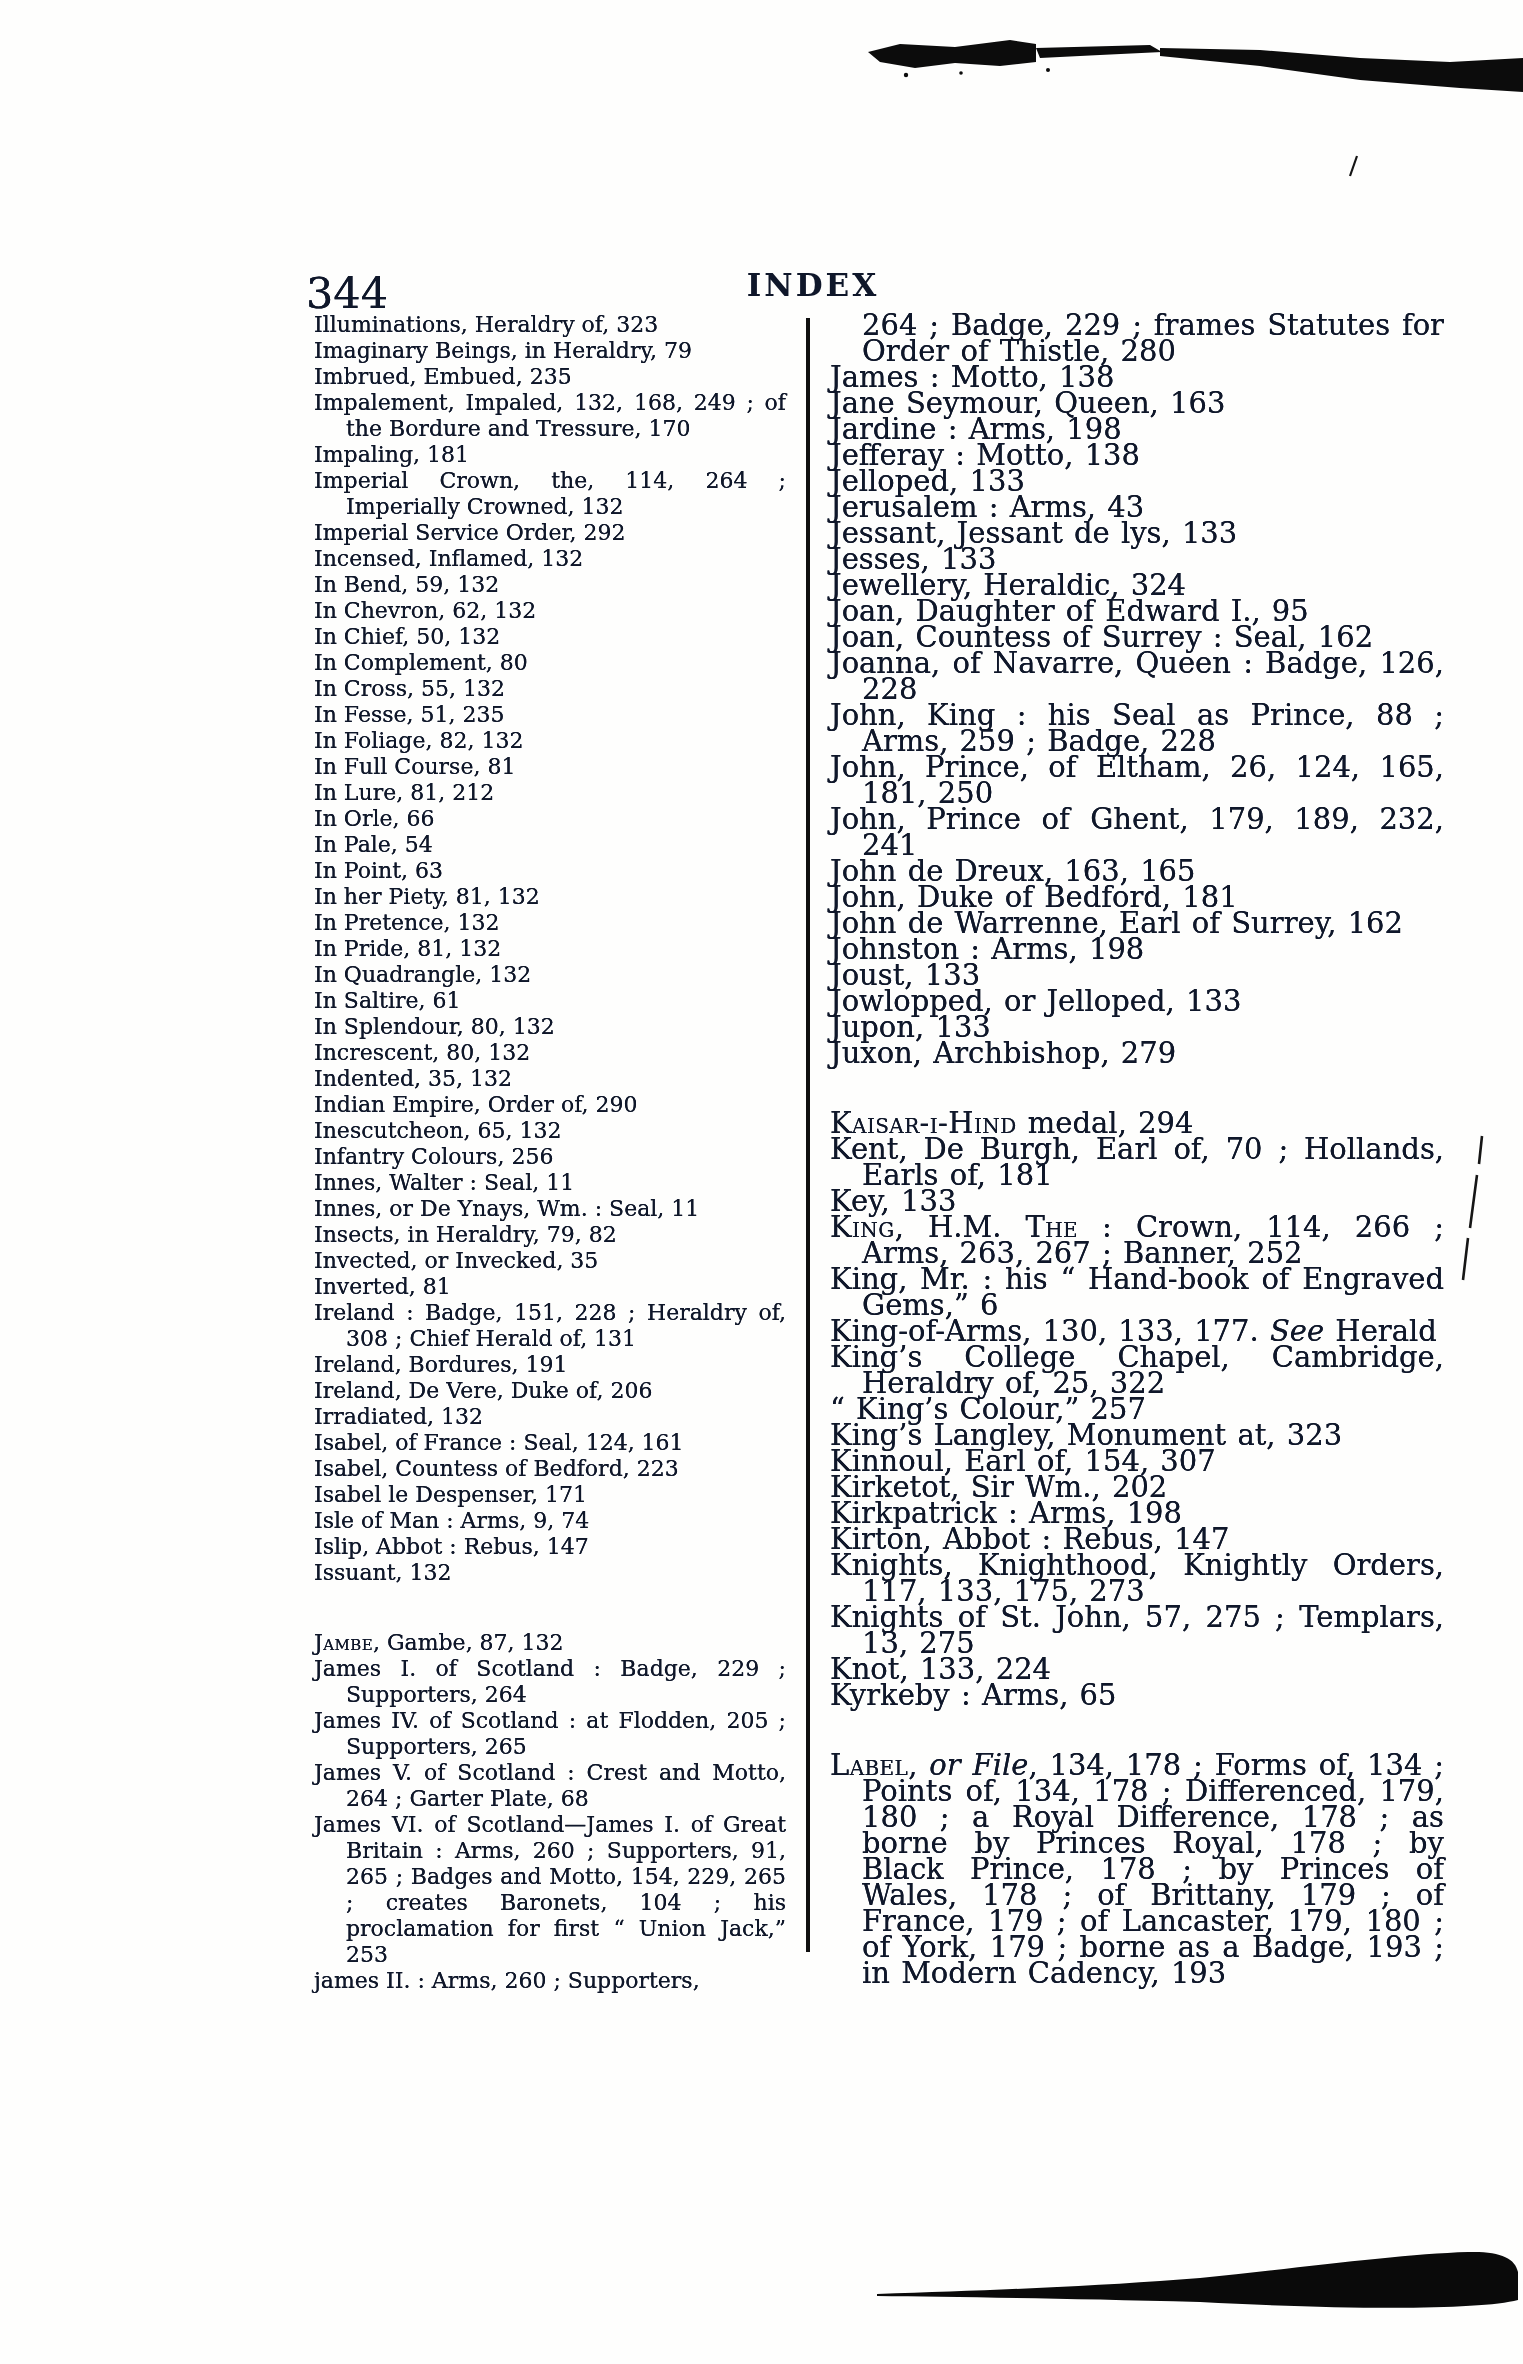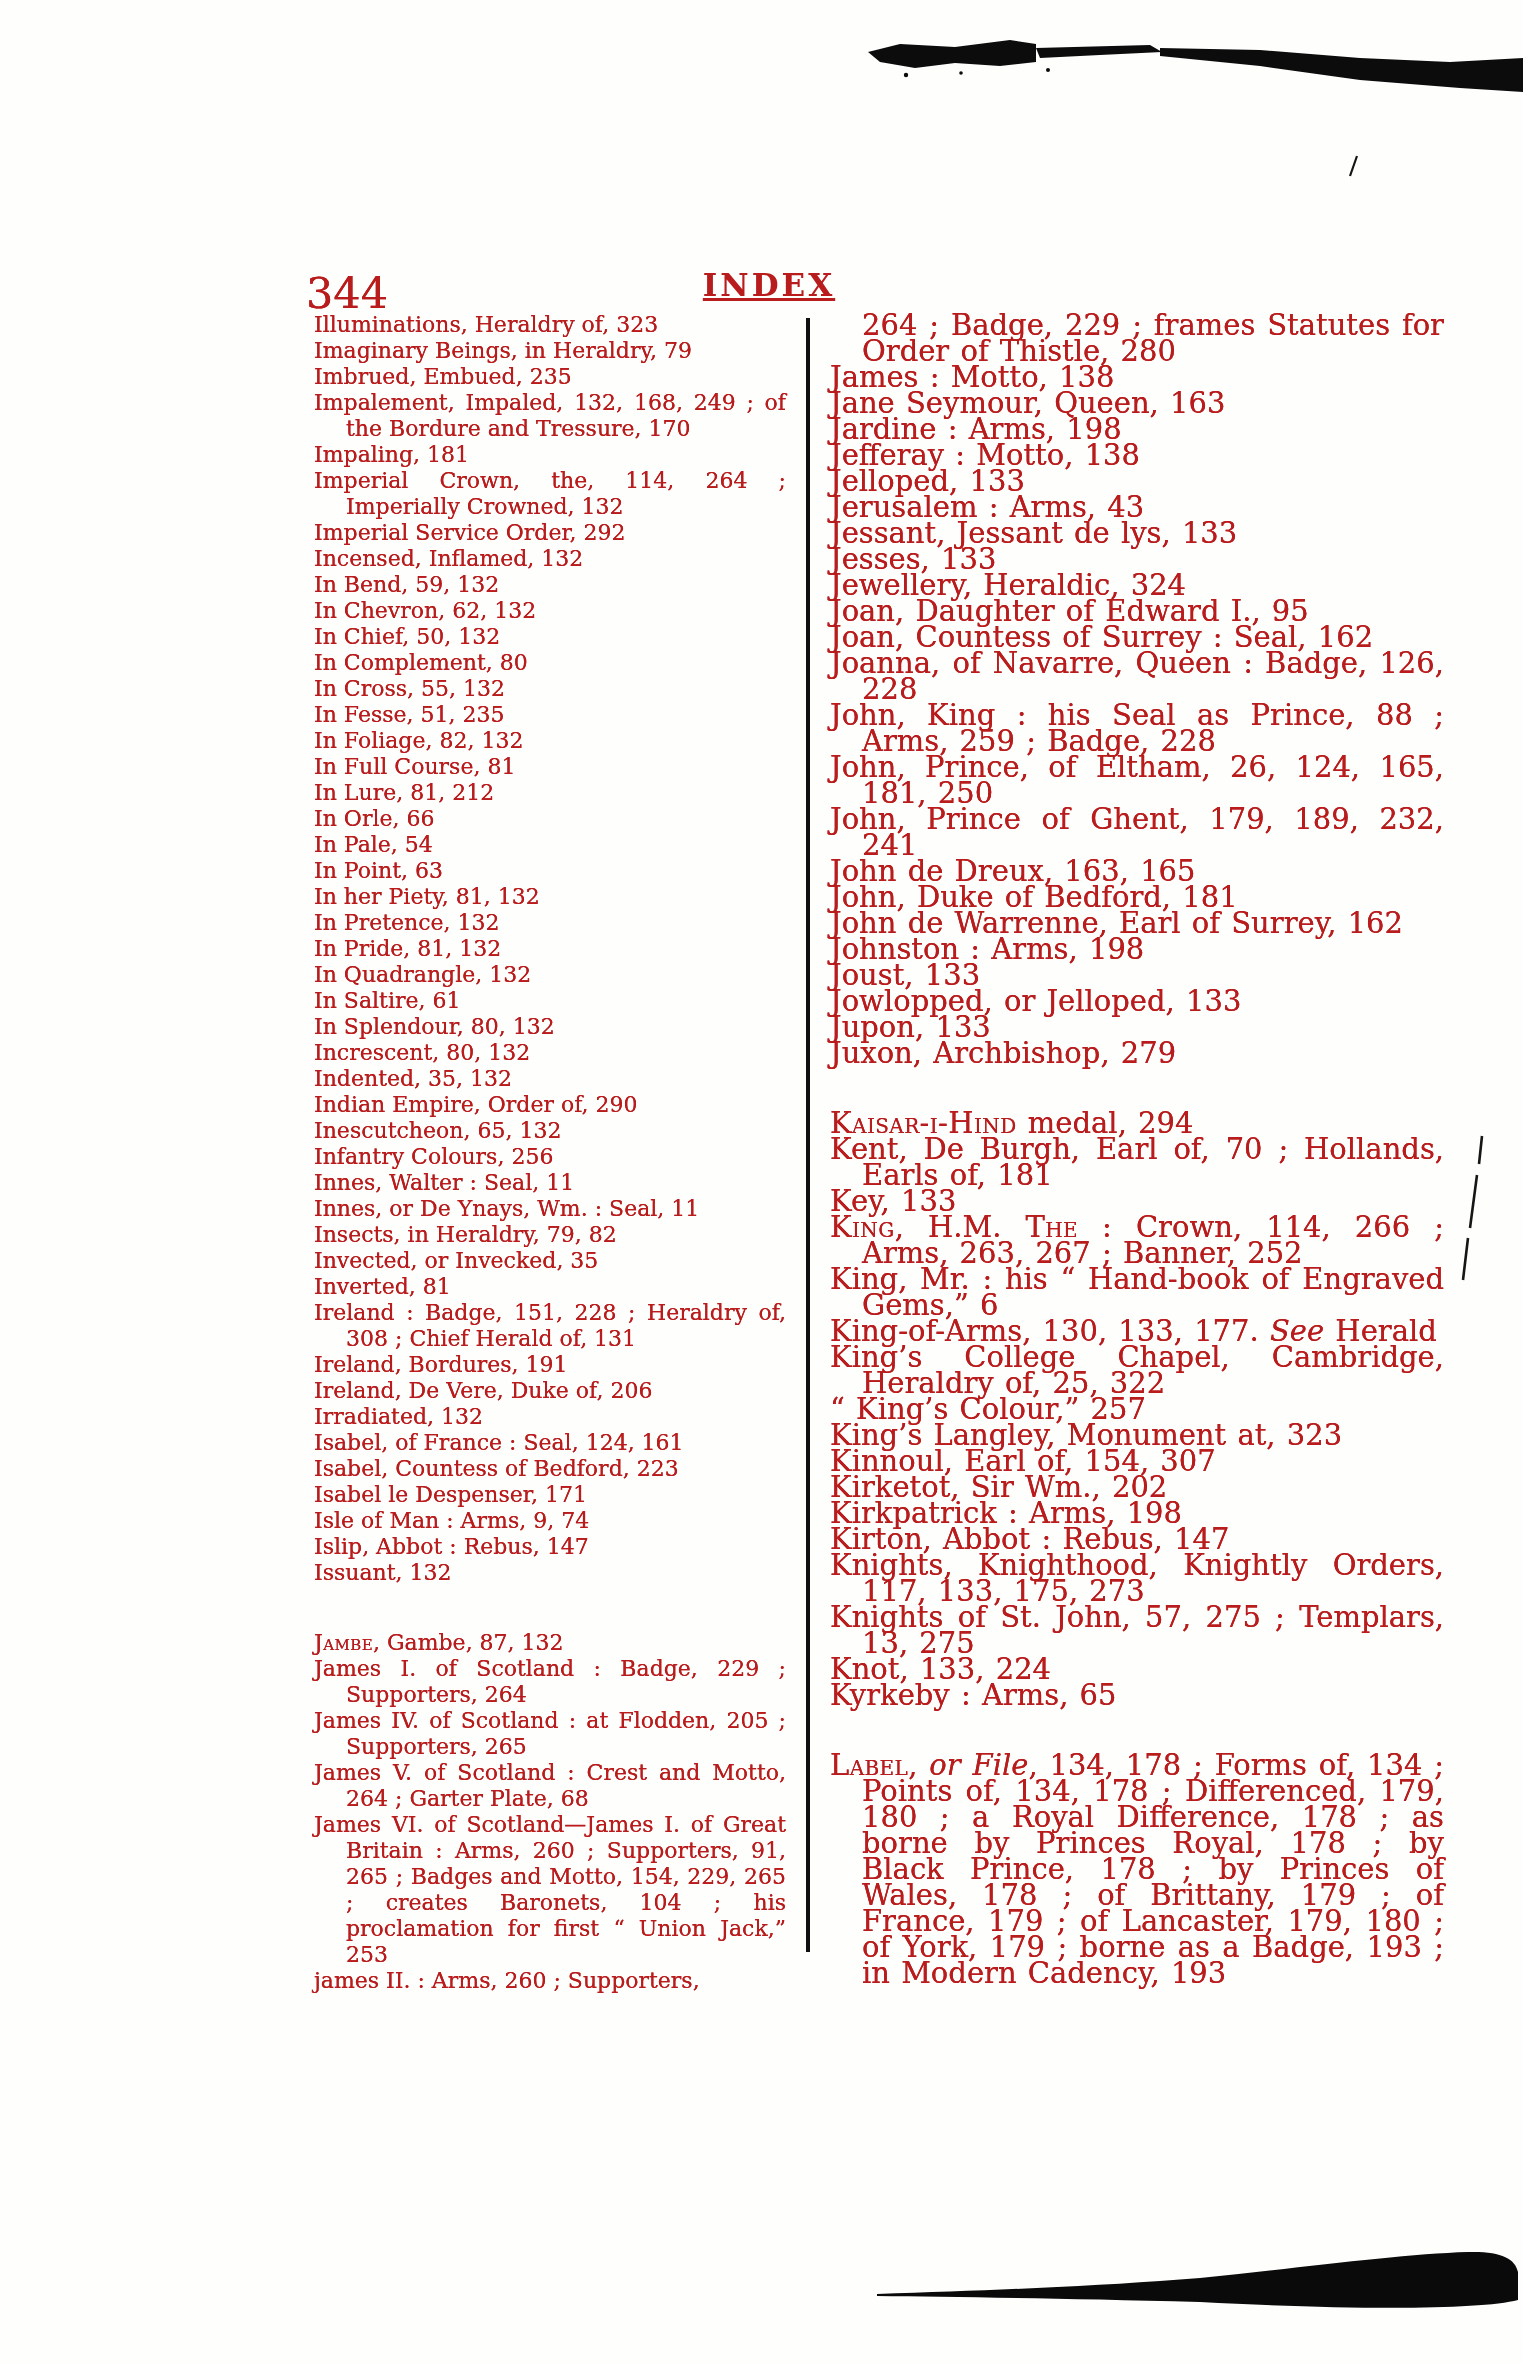--- a/index.html
+++ b/index.html
@@ -2,31 +2,31 @@
 <html><head>
 <meta charset="utf-8">
 <style>
   html,body { margin:0; padding:0; background:#777; }
   .page {
     position:relative;
     width:1523px; height:2364px;
     background:#fefefd;
     overflow:hidden;
     font-family:"DejaVu Serif", serif;
-    color:#b91c1c;
+    color:#0f172a;
   }
   .pagenum {
     position:absolute; left:306px; top:272px;
     font-size:43px; line-height:1;
     text-shadow:0 0 0.4px currentColor;
   }
   .page-title {
-    position:absolute; left:769px; top:270px;
+    position:absolute; left:813px; top:270px;
     transform:translateX(-50%);
-    font-size:31px; font-weight:700; letter-spacing:3px; line-height:1;text-decoration:underline;
+    font-size:31px; font-weight:700; letter-spacing:3px; line-height:1;
   }
   .col {
     position:absolute; top:312px;
   }
   .col-left  { left:314px; width:472px; }
   .col-right { left:830px; width:614px; }
   .col-right .entry { font-size:29px; word-spacing:2px; }
   .entry {
     font-size:22px; line-height:26px;
     text-align:justify;

